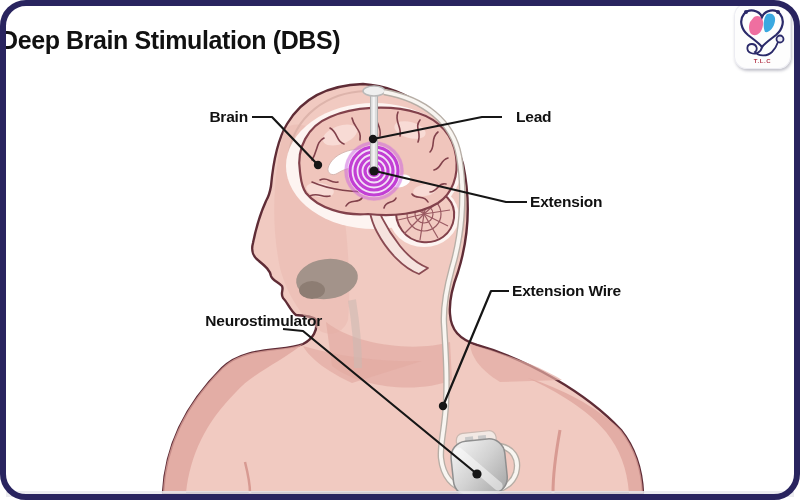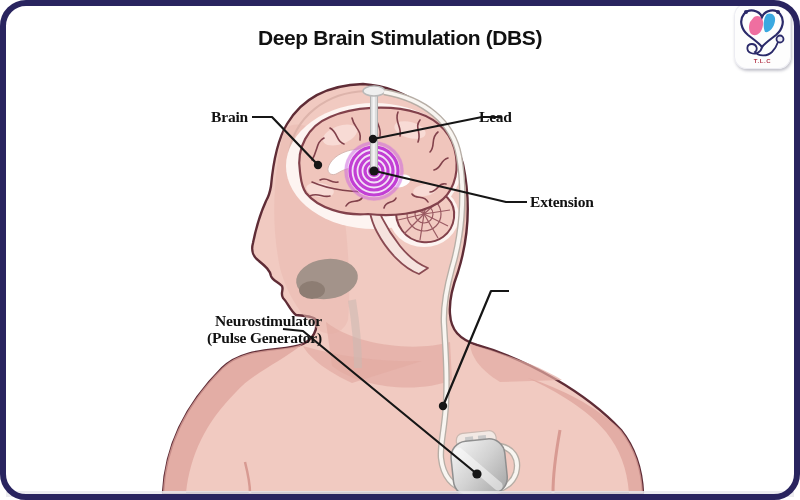--- a/index.html
+++ b/index.html
@@ -1,28 +1,28 @@
 <!DOCTYPE html>
 <html><head>
 <meta charset="utf-8">
 <style>
   html,body{margin:0;padding:0;}
   body{font-family:"Liberation Sans",sans-serif;background:#ffffff;}
   #stage{position:relative;width:800px;height:500px;background:#ffffff;overflow:hidden;}
   #art{position:absolute;left:0;top:0;z-index:1;}
   .diagram-title{
-    position:absolute;left:0;top:26px;width:800px;text-align:center;
-    font-size:21px;font-weight:800;letter-spacing:-0.4px;color:#111;z-index:3;
+    position:absolute;left:0;top:26px;width:800px;
+    font-size:25px;font-weight:800;letter-spacing:-0.4px;color:#111;z-index:3;
   }
   .part-label{
     position:absolute;font-size:15.5px;font-weight:700;color:#111;
-    letter-spacing:-0.2px;white-space:nowrap;z-index:3;font-family:Liberation Serif, serif;
+    letter-spacing:-0.2px;white-space:nowrap;z-index:3;
   }
   .label-brain{left:160px;top:108px;width:88px;text-align:right;}
-  .label-lead{left:479px;top:108px;}
+  .label-lead{left:516px;top:108px;}
   .label-electrode{left:530px;top:193px;}
   .label-extension{left:512px;top:282px;}
   .label-neuro{left:102px;top:312px;width:220px;text-align:right;line-height:17px;}
   .logo-badge{
     position:absolute;left:734px;top:3px;width:57px;height:66px;background:#fdfdfd;
     border-radius:13px;box-shadow:1px 2px 3px rgba(120,120,140,.45), inset 0 0 0 1px #ececf2;
     z-index:4;
   }
   .logo-caption{
     position:absolute;left:0;bottom:5px;width:100%;text-align:center;
@@ -197,23 +197,23 @@
       <circle cx="443" cy="406" r="4.2"></circle>
       <circle cx="477" cy="474" r="4.6"></circle>
     </g>
   </svg>
 
   <div class="diagram-title">Deep Brain Stimulation (DBS)</div>
 
   <div class="part-label label-brain">Brain</div>
   <div class="part-label label-lead">Lead</div>
   <div class="part-label label-electrode">Extension</div>
+  <div class="part-label label-extension">Extension Wire</div>
   <div class="part-label label-neuro">
     <div>Neurostimulator</div>
-    <div>(Pulse Generator)</div>
   </div>
 
   <div class="logo-badge">
     <svg width="57" height="58" viewBox="0 0 57 58">
       <path d="M 20,14 C 26,11 30,16 29,22 C 28,29 24,33 19,32 C 15,31 14,24 16,19 Z" fill="#ef6fa0"></path>
       <path d="M 33,11 C 38,9 42,13 41,18 C 40,25 35,30 31,29 C 29,24 29,15 33,11 Z" fill="#3aa8e0"></path>
       <path d="M 28,14 C 25,7 15,5 10,11 C 5,17 7,26 14,32 C 19,36 25,40 28,44
                C 31,40 37,36 42,32 C 49,26 51,17 46,11 C 41,5 31,7 28,14 Z" fill="none" stroke="#2b2a6a" stroke-width="2.2"></path>
       <path d="M 28,44 C 27,49 22,52 17,50 C 12,48 12,41 18,41 C 23,41 24,47 21,49
                C 24,53 33,54 38,49 C 41,46 43,42 44,39" fill="none" stroke="#2b2a6a" stroke-width="1.8"></path>

